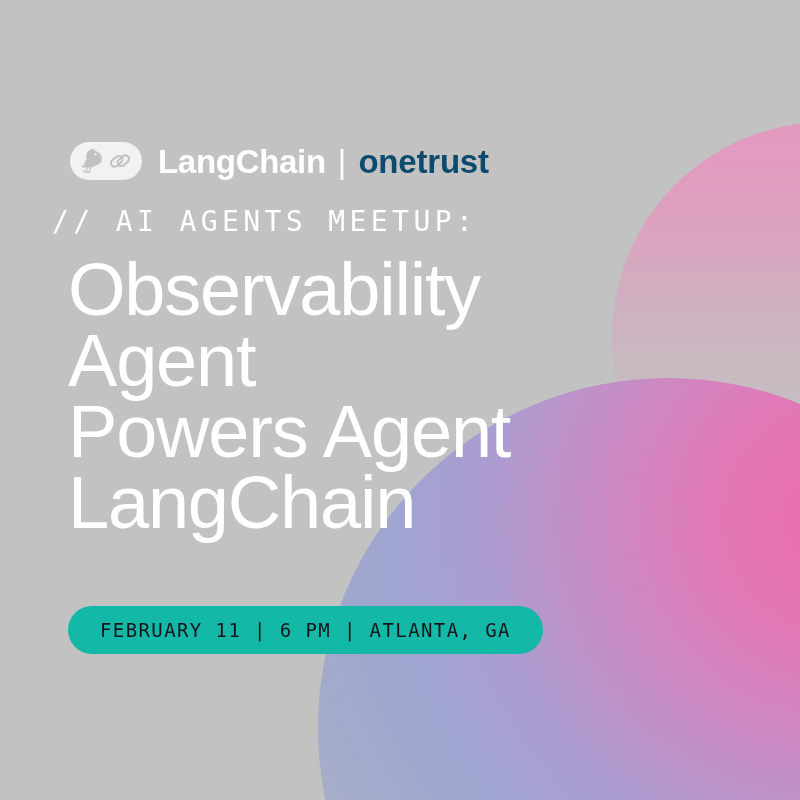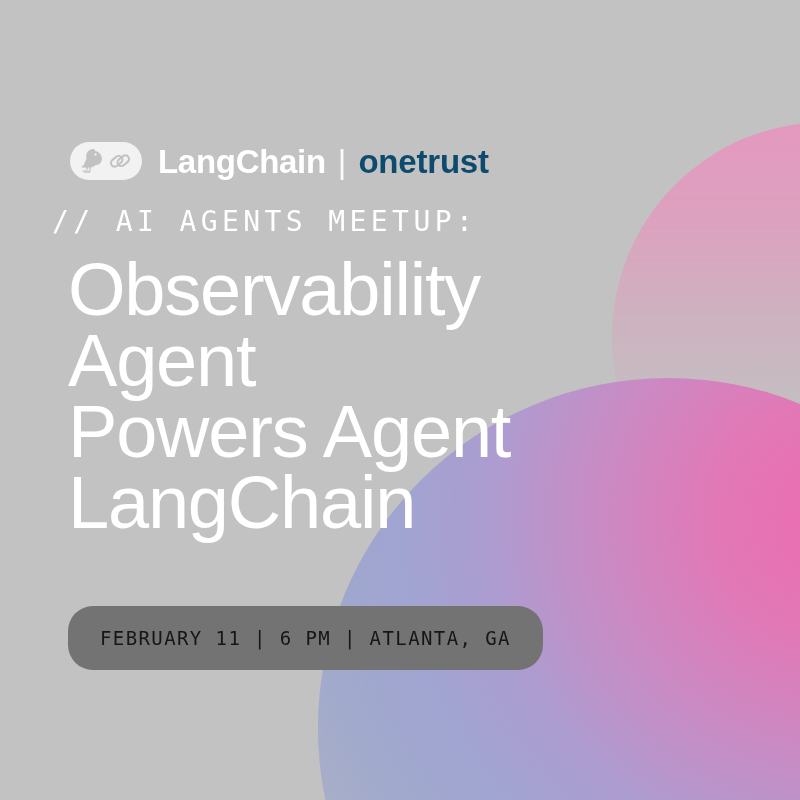--- a/index.html
+++ b/index.html
@@ -162,24 +162,24 @@
     line-height: 0.96;
     letter-spacing: -1.2px;
   }
   .headline .hl-line { display: block; white-space: nowrap; }
 
   
   .date-pill {
     position: absolute;
     left: 68px;
     top: 606px;
-    height: 64px;
+    height: 48px;
     padding: 0 32px;
     border-radius: 25px;
-    background: #737373;
+    background: #14b8a6;
     display: inline-flex;
     align-items: center;
     justify-content: center;
     box-sizing: border-box;
   }
   .date-pill-text {
     font-family: "DejaVu Sans Mono", "Liberation Mono", monospace;
     font-size: 19px;
     font-weight: 400;
     letter-spacing: 1.4px;

